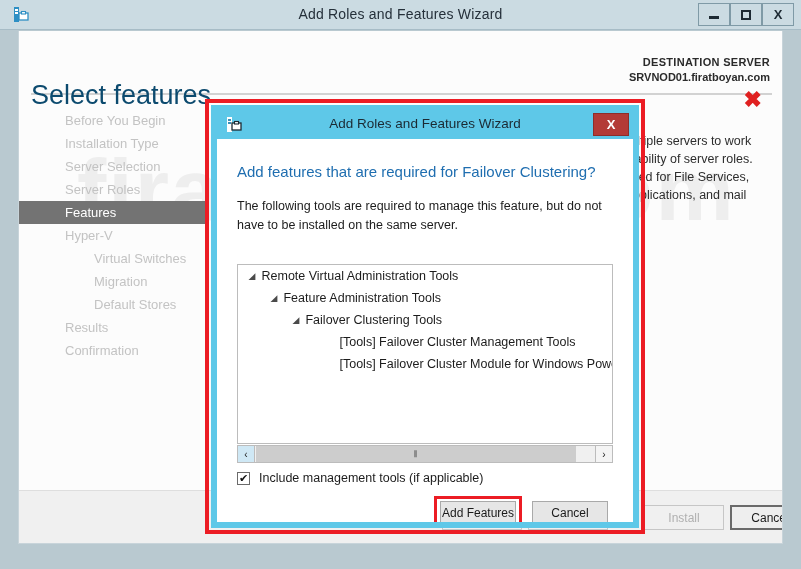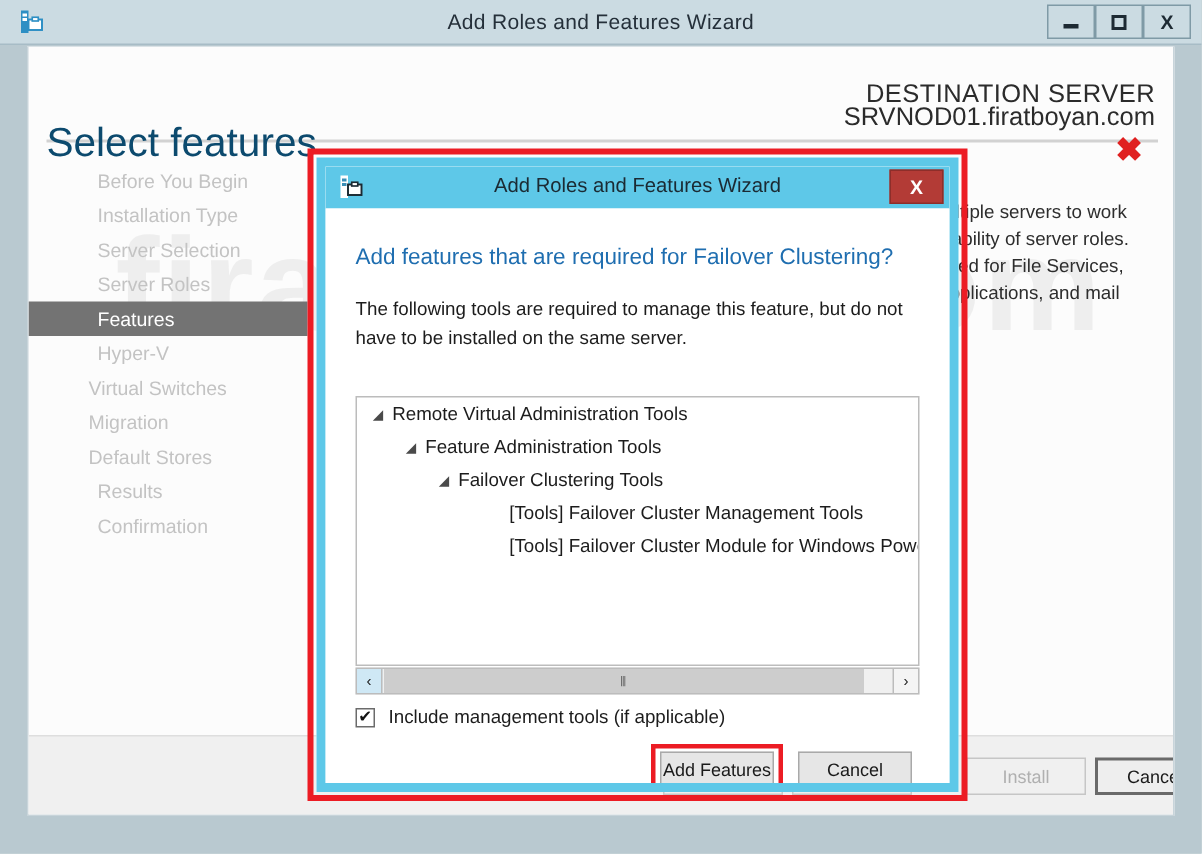--- a/index.html
+++ b/index.html
@@ -87,24 +87,25 @@
     left: 12px; top: 31px;
     font-size: 27px;
     color: #0c4a6e;
     font-weight: normal;
     z-index: 2;
   }
   #dest-block {
     position: absolute;
     right: 12px; top: 24px;
     text-align: right;
-    font-size: 17px;
+    font-size: 11px;
     color: #2b2b2b;
     line-height: 15px;
     z-index: 2;
+    font-weight: bold;
   }
   #dest-label { letter-spacing: .3px; }
   #header-rule {
     position: absolute;
     left: 12px; top: 62px;
     width: 741px; height: 2px;
     background: #d2d2d2;
     z-index: 1;
   }
 
@@ -128,21 +129,21 @@
   }
   .step {
     height: 23px;
     line-height: 23px;
     padding-left: 46px;
     font-size: 13px;
     color: #c3c3c3;
     white-space: nowrap;
     cursor: default;
   }
-  .step.sub { padding-left: 40px; }
+  .step.sub { padding-left: 64px; margin-left: 11px; }
   .step.active {
     background: #737373;
     color: #ffffff;
   }
 
   
   #desc-panel {
     position: absolute;
     left: 455px; top: 78px;
     width: 290px;

